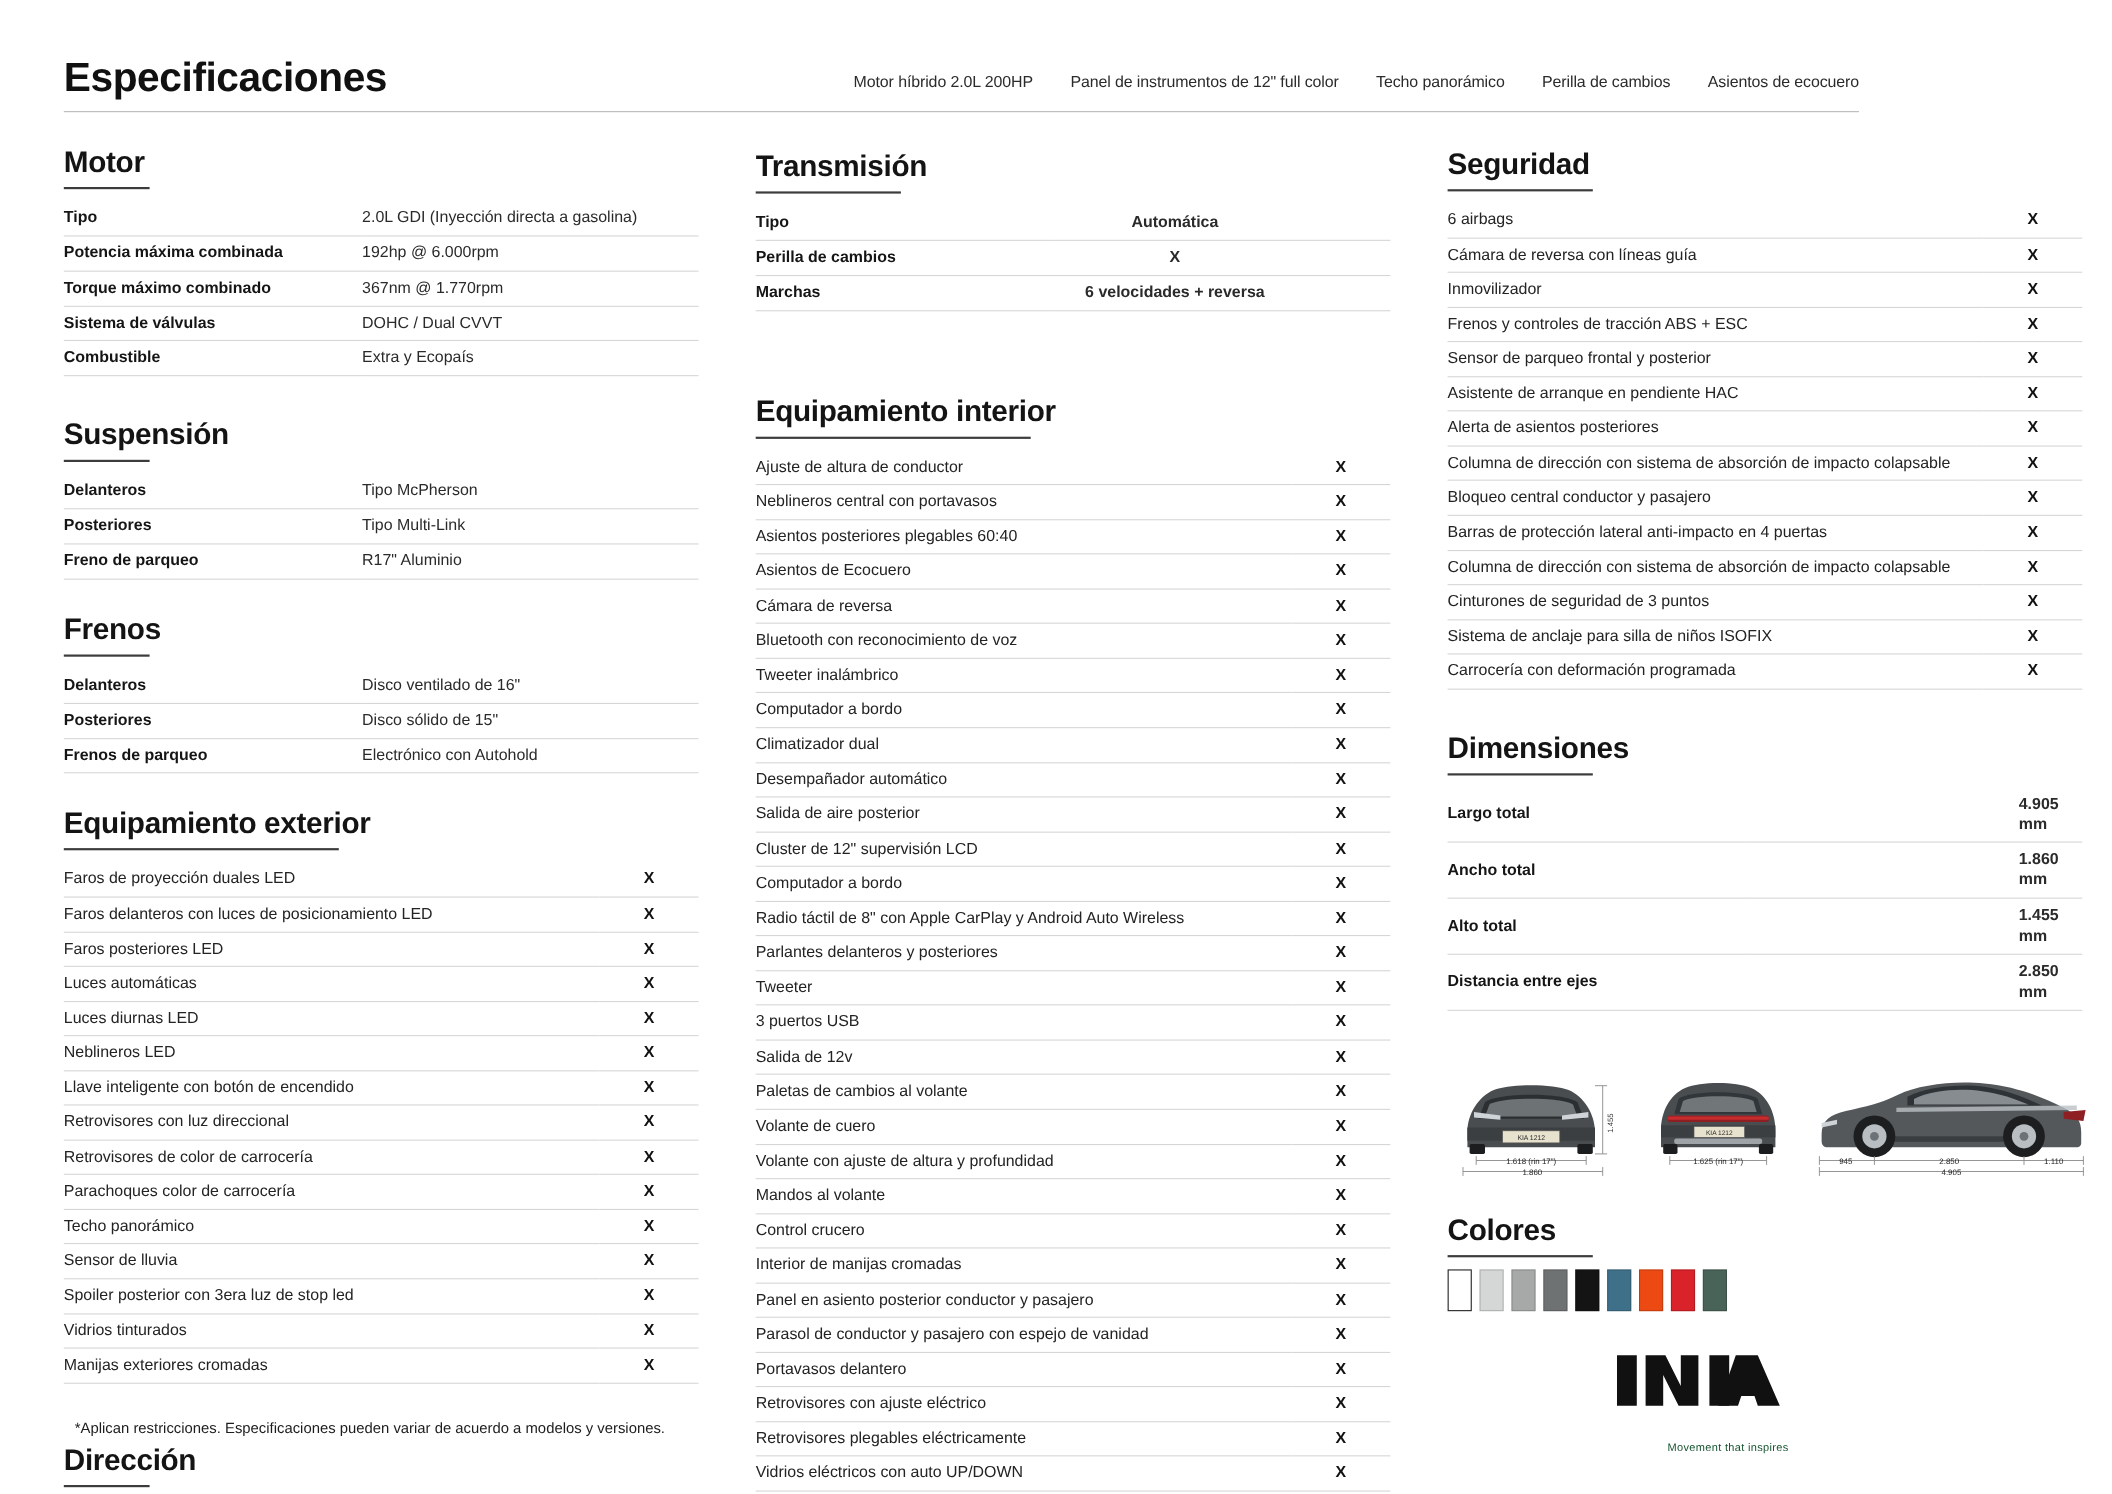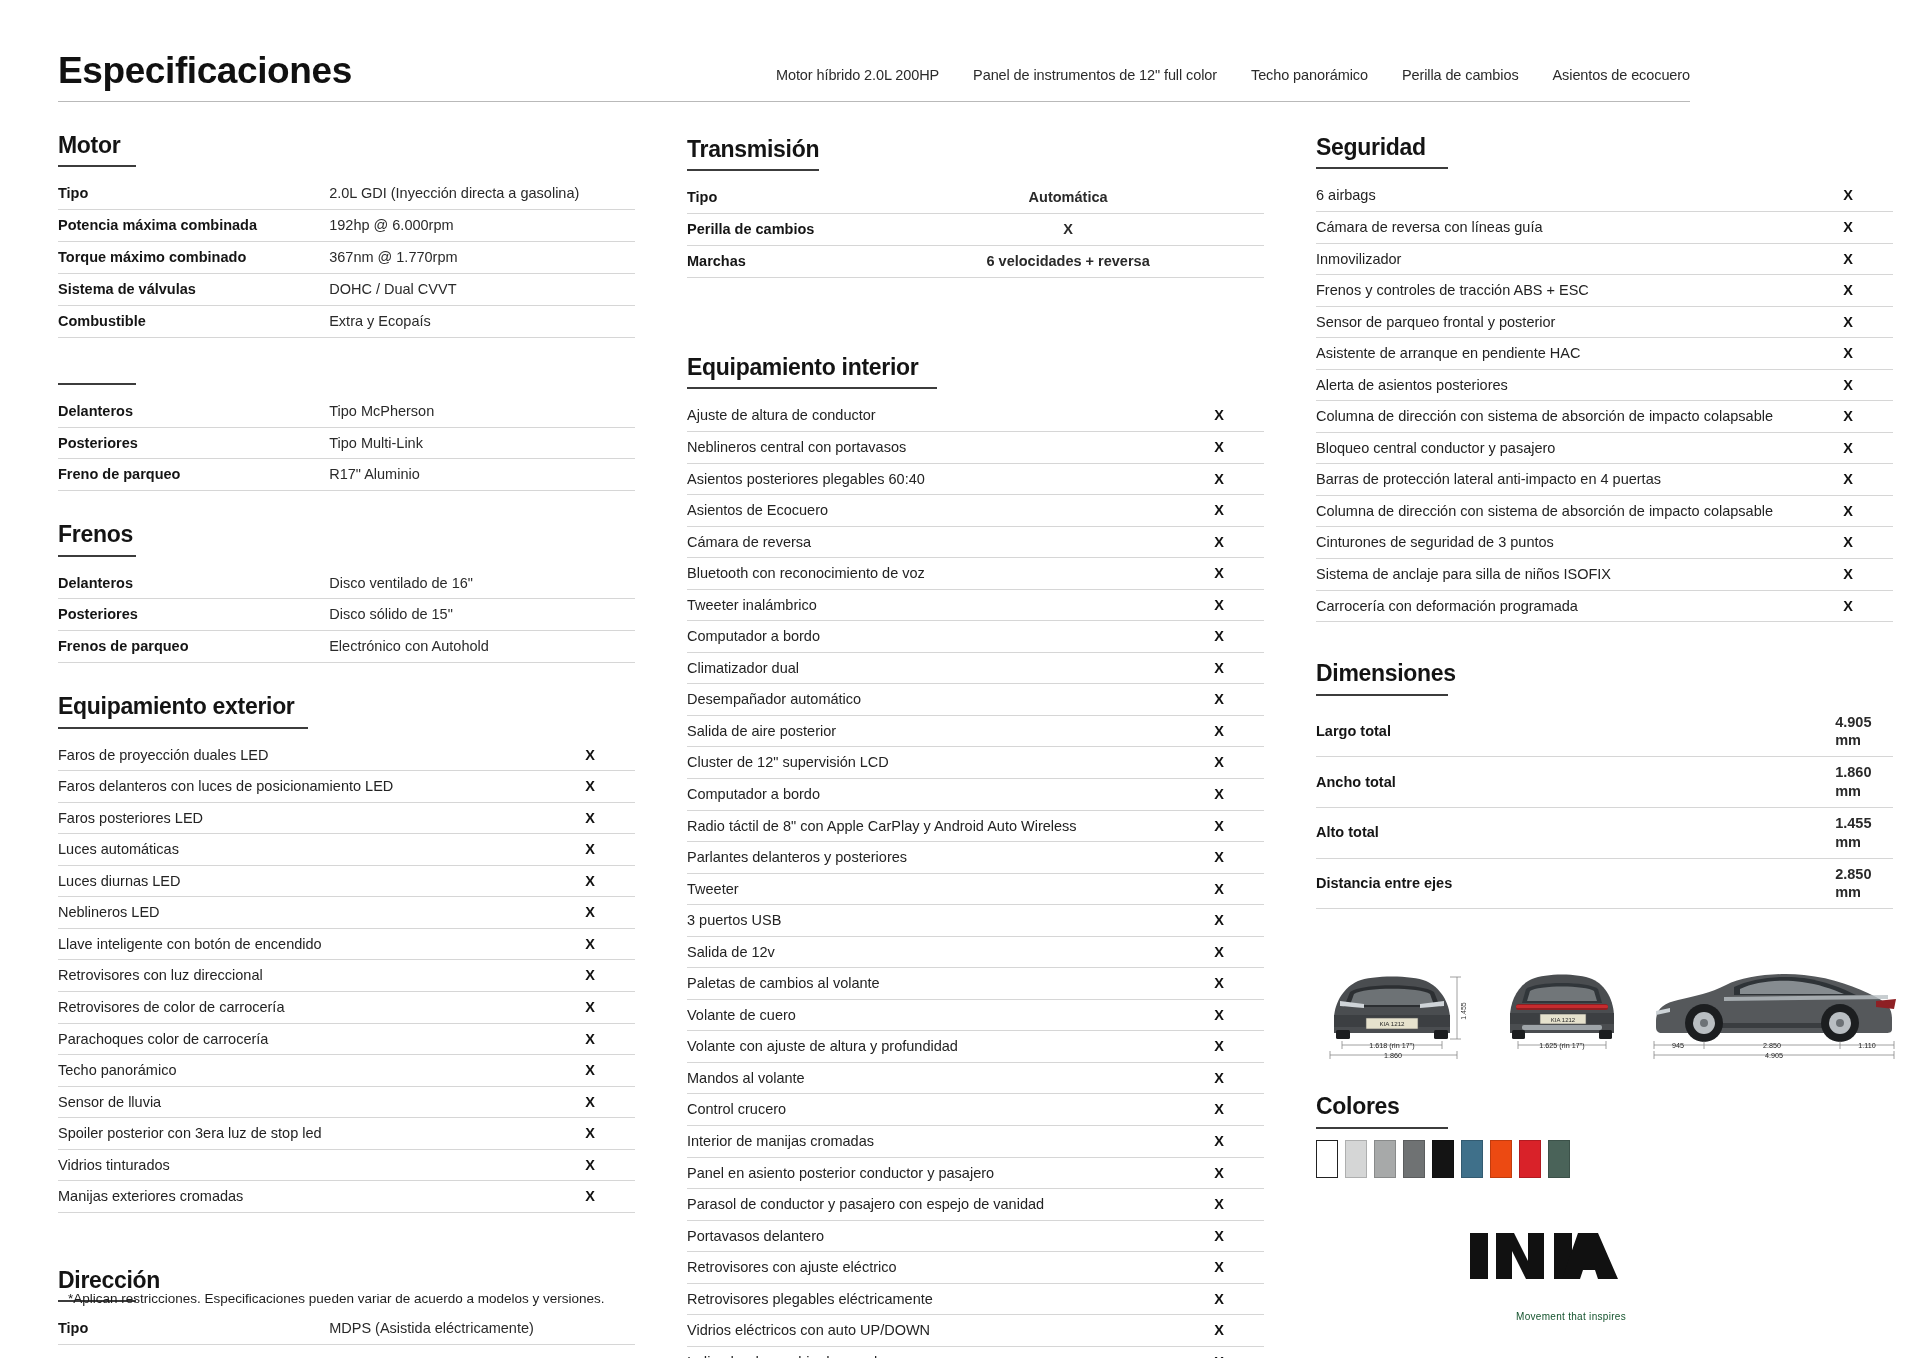--- a/index.html
+++ b/index.html
@@ -63,21 +63,21 @@
     gap: 52px;
     align-items: flex-start;
   }
   .col { width: 577px; flex: 0 0 577px; }
   .col-mid { padding-top: 4px; }
   .col-right { padding-top: 2px; }
 
   
   .section { margin-bottom: 8px; }
   .section-title {
-    font-size: 23px;
+    font-size: 27px;
     font-weight: bold;
     letter-spacing: -0.3px;
     color: #141414;
     line-height: 1.15;
   }
   .section-rule {
     width: 78px;
     height: 2px;
     background: #3c3c3c;
     margin-top: 7px;
@@ -230,20 +230,21 @@
                 <td class="k">Combustible</td>
                 <td class="v">Extra y Ecopaís</td>
               </tr>
             </tbody>
         </table>
       </div>
 
       <div class="gap-lg"></div>
 
       <div class="section">
+        <div class="section-title">Suspensión</div>
         <div class="section-rule"></div>
         <table class="spec">
           <tbody id="suspension-rows">
               <tr>
                 <td class="k">Delanteros</td>
                 <td class="v">Tipo McPherson</td>
               </tr>
               <tr>
                 <td class="k">Posteriores</td>
                 <td class="v">Tipo Multi-Link</td>

